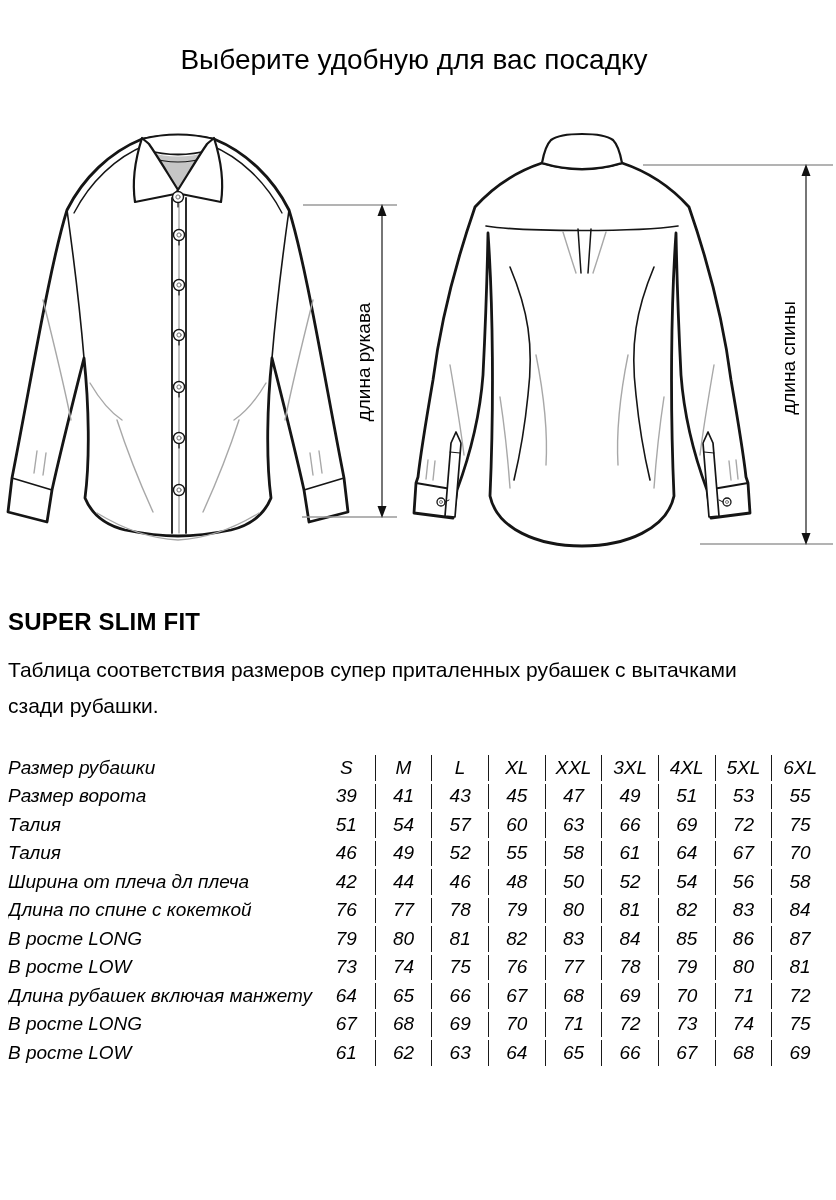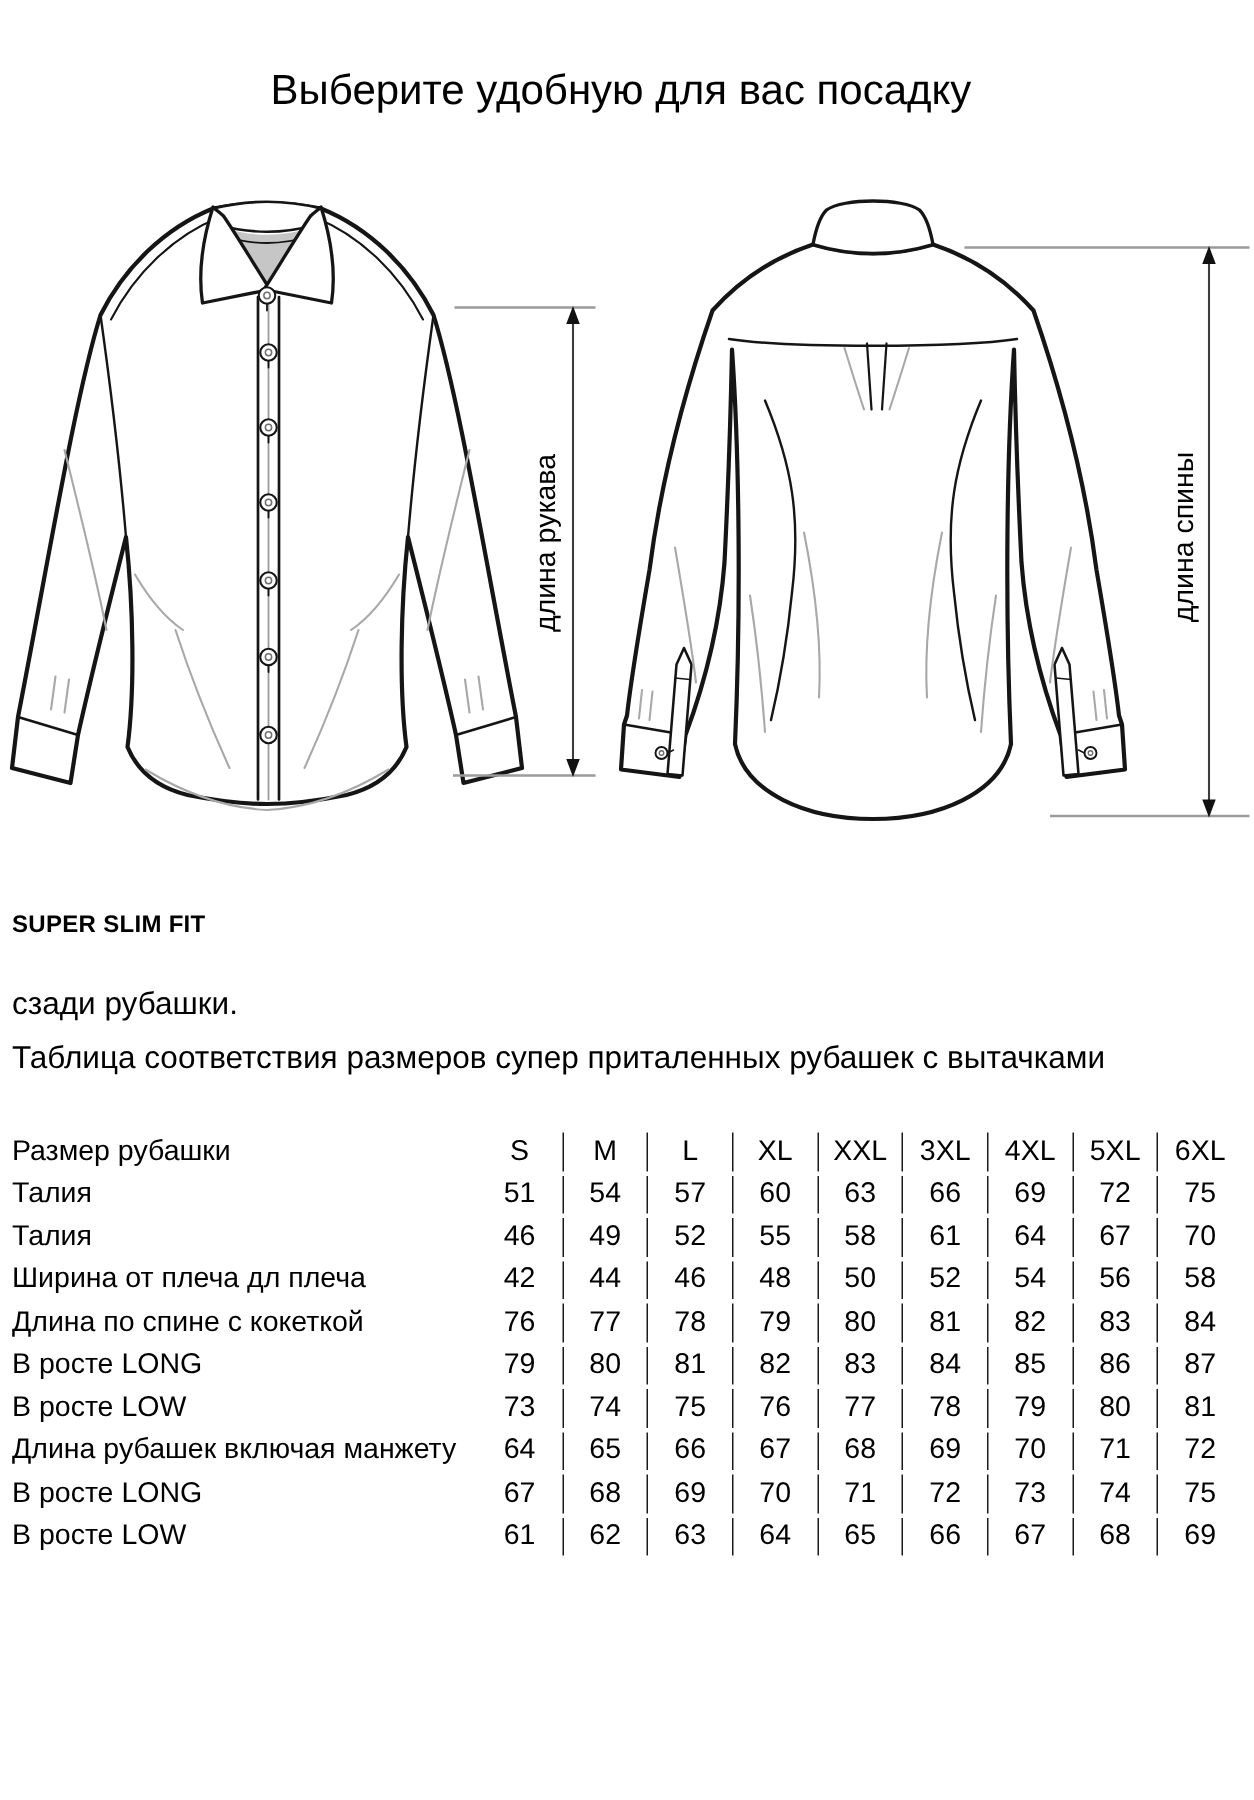--- a/index.html
+++ b/index.html
@@ -8,27 +8,27 @@
     background:#ffffff;color:#000;
     font-family:"Liberation Sans","DejaVu Sans",sans-serif;
   }
   .page-title{
     position:absolute;top:44px;left:0;width:828px;
     text-align:center;font-size:28px;font-weight:400;color:#000;
   }
   .figure-svg{position:absolute;top:115px;left:0;}
   .section-heading{
     position:absolute;top:608px;left:8px;
-    font-size:16px;font-weight:700;color:#000;letter-spacing:.2px;
+    font-size:24px;font-weight:700;color:#000;letter-spacing:.2px;
   }
   .section-desc{
     position:absolute;top:652px;left:8px;width:812px;
     font-size:21px;line-height:36px;font-weight:400;color:#000;
   }
-  .table-wrap{position:absolute;top:752px;left:8px;width:820px;}
+  .table-wrap{position:absolute;top:752px;left:8px;width:820px;font-style:italic;}
   table.size-table{
     border-collapse:separate;border-spacing:0 3px;
     table-layout:fixed;width:820px;
     font-size:19px;color:#000;
   }
   table.size-table td{
     padding:0;height:25.5px;vertical-align:middle;text-align:center;
     white-space:nowrap;overflow:hidden;
   }
   table.size-table td.label{width:310px;text-align:left;}
@@ -189,40 +189,52 @@
     <path stroke="#3c3c3c" stroke-width="1.4" fill="none" d="M806,53 L806,426"></path>
     <path fill="#111111" d="M806,49 L801.5,61 L810.5,61 Z"></path>
     <path fill="#111111" d="M806,430 L801.5,418 L810.5,418 Z"></path>
     <text transform="rotate(-90 788 243)" x="788" y="250" text-anchor="middle" font-size="19" fill="#000000">длина спины</text>
   </g>
 </svg>
 
 <div class="section-heading">SUPER SLIM FIT</div>
 
 <div class="section-desc">
+  <div>Таблица соответствия размеров супер приталенных рубашек с вытачками</div>
   <div>сзади рубашки.</div>
-  <div>Таблица соответствия размеров супер приталенных рубашек с вытачками</div>
 </div>
 
 <div class="table-wrap">
   <table class="size-table">
     <tbody>
         <tr>
           <td class="label">Размер рубашки</td>
           <td class="num first">S</td>
           <td class="num">M</td>
           <td class="num">L</td>
           <td class="num">XL</td>
           <td class="num">XXL</td>
           <td class="num">3XL</td>
           <td class="num">4XL</td>
           <td class="num">5XL</td>
           <td class="num">6XL</td>
         </tr>
         <tr>
+          <td class="label">Размер ворота</td>
+          <td class="num first">39</td>
+          <td class="num">41</td>
+          <td class="num">43</td>
+          <td class="num">45</td>
+          <td class="num">47</td>
+          <td class="num">49</td>
+          <td class="num">51</td>
+          <td class="num">53</td>
+          <td class="num">55</td>
+        </tr>
+        <tr>
           <td class="label">Талия</td>
           <td class="num first">51</td>
           <td class="num">54</td>
           <td class="num">57</td>
           <td class="num">60</td>
           <td class="num">63</td>
           <td class="num">66</td>
           <td class="num">69</td>
           <td class="num">72</td>
           <td class="num">75</td>

